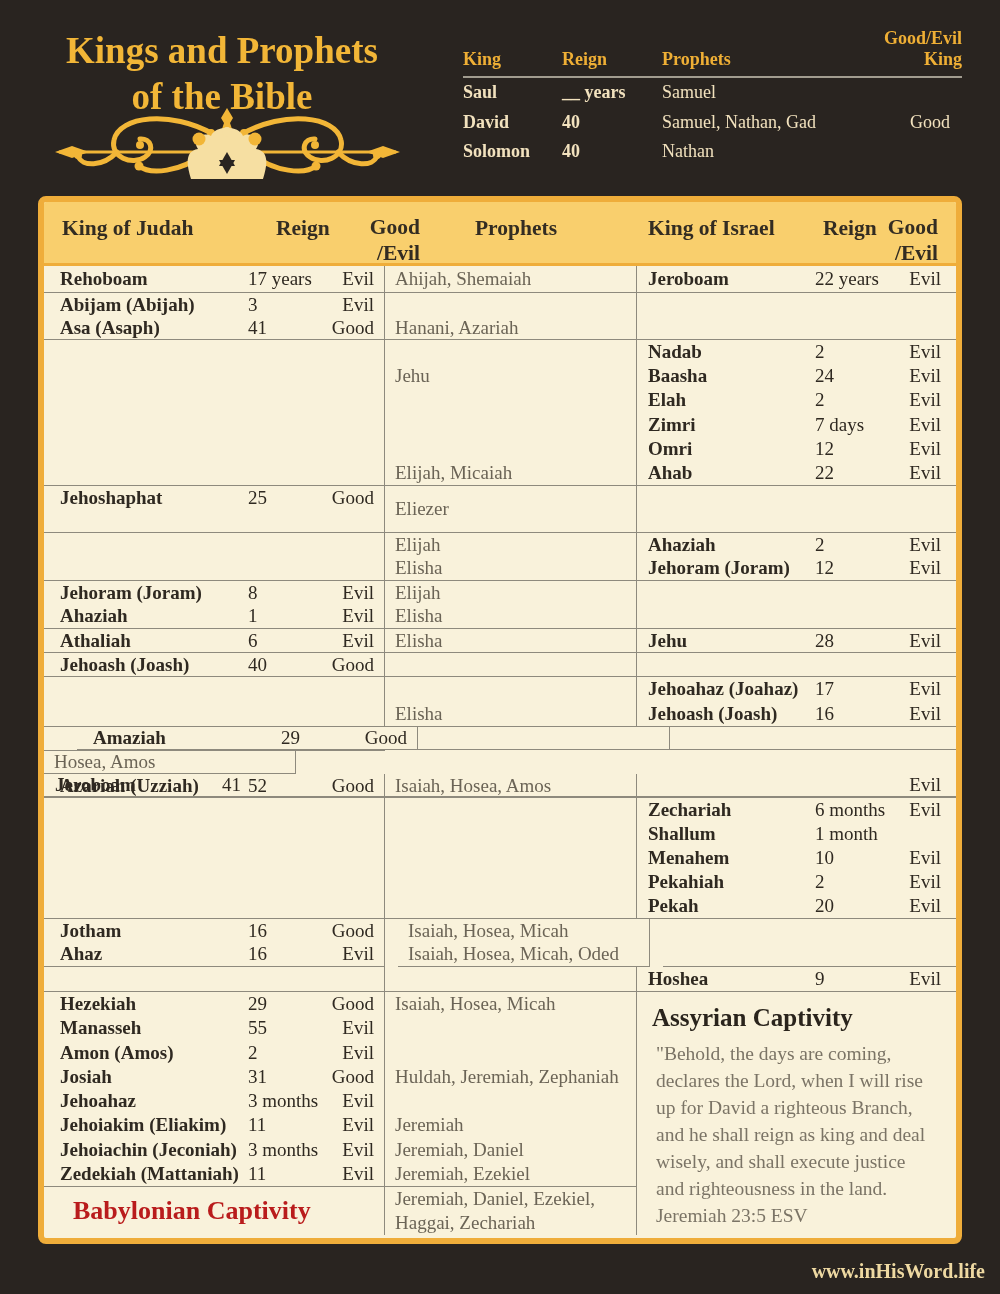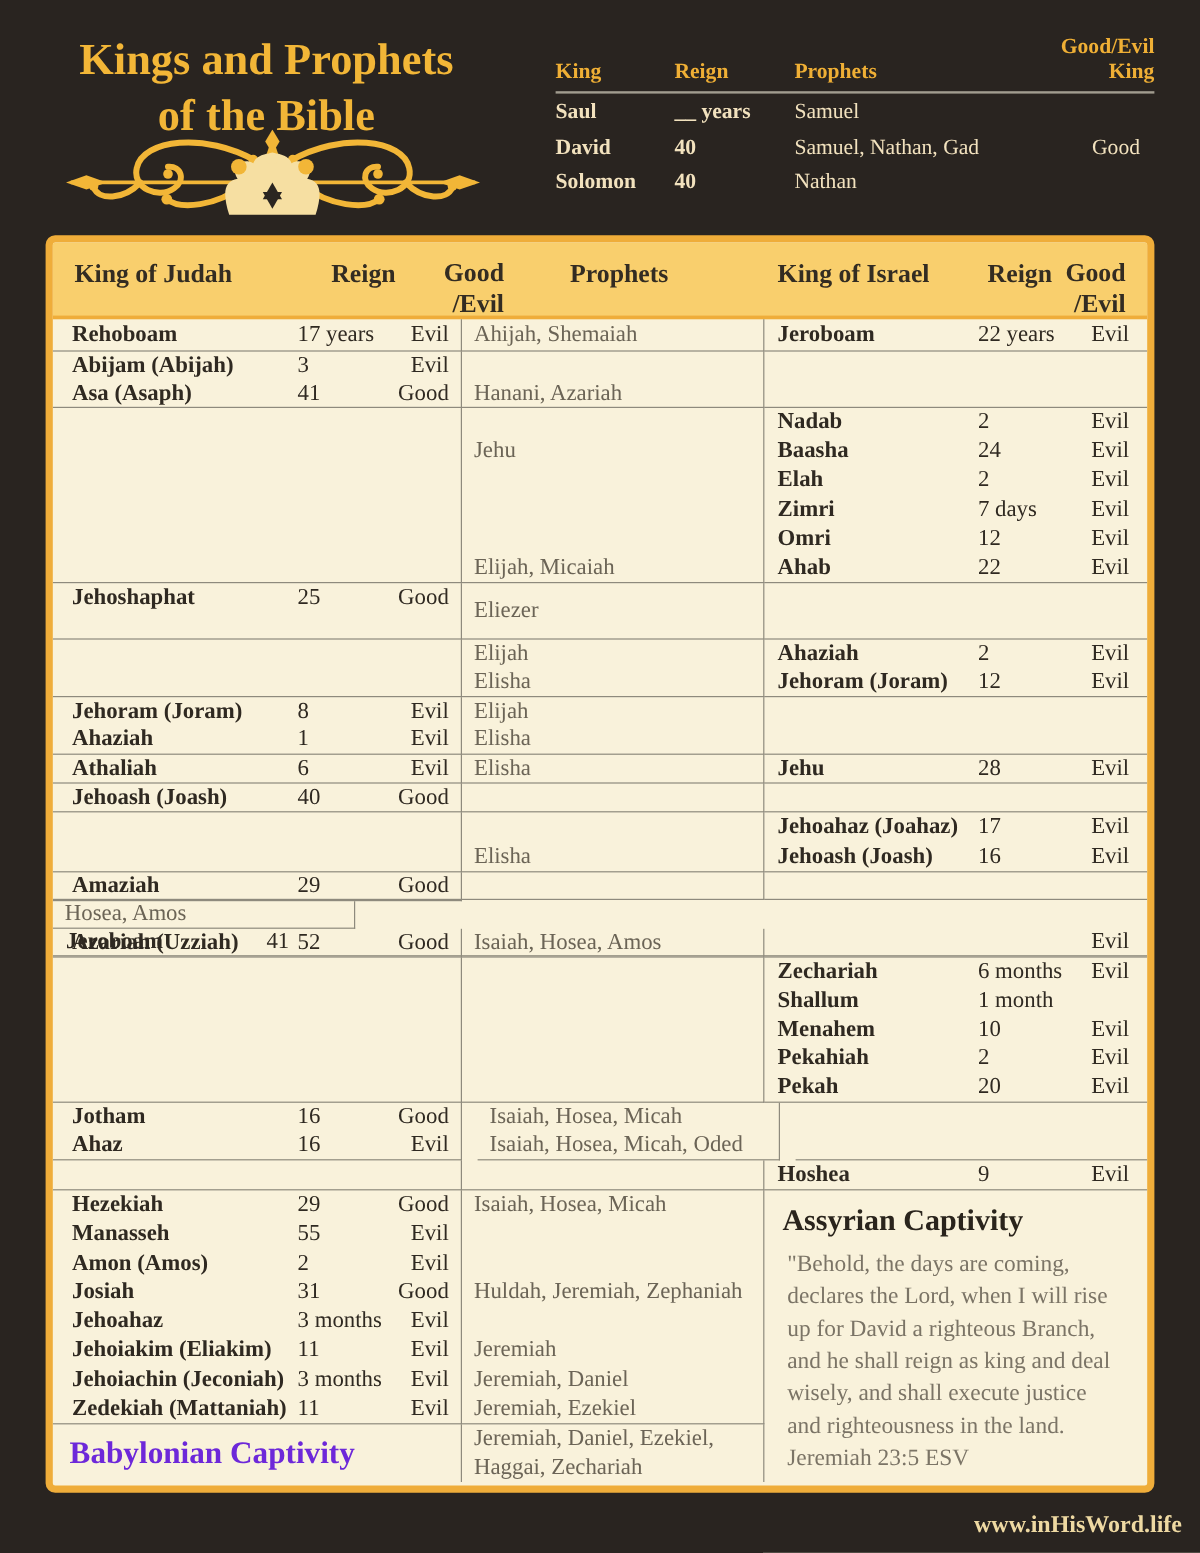--- a/index.html
+++ b/index.html
@@ -46,21 +46,21 @@
   .bb { border-bottom:1.6px solid #8E8A7D; }
   .line { flex:1; display:flex; align-items:center; min-height:0; }
   .cellL .line { padding-left:16px; }
   .cellM .line { padding-left:10px; color:#6B6456; }
   .cellR .line { padding-left:11px; }
   .kname { font-weight:bold; white-space:nowrap; }
   .cellL .kname { width:188px; } .cellL .kreign { width:72px; }
   .cellL .kge { flex:1; text-align:right; padding-right:10px; }
   .cellR .kname { width:167px; } .cellR .kreign { width:78px; }
   .cellR .kge { flex:1; text-align:right; padding-right:15px; }
-  .cap-heading { font-weight:bold; font-size:26px; padding-left:14px; color:#6d28d9;
+  .cap-heading { font-weight:bold; font-size:26px; padding-left:29px; color:#b91c1c;
                  display:flex; align-items:center; height:100%; }
 
   .assyrian { position:absolute; left:598px; top:726px; width:312px; }
   .assyrian-h { font-weight:bold; font-size:25px; color:#2A241C; margin:12px 0 8px 10px; }
   .quote { margin-left:14px; color:#7B7466; font-size:19.5px; line-height:27px; }
 
   .footer { position:absolute; top:1260px; right:15px; color:#EED9A2; font-weight:bold; font-size:20px; }
 </style>
 </head>
 <body>
@@ -336,21 +336,21 @@
               <div class="kreign">17</div>
               <div class="kge">Evil</div>
             </div>
             <div class="line">
               <div class="kname">Jehoash (Joash)</div>
               <div class="kreign">16</div>
               <div class="kge">Evil</div>
             </div>
           </div>
         </div>
-        <div class="band" style="height: 23px;">
+        <div class="band" style="height: 23px; padding-left: 33px;">
           <div class="cell cellL bb">
             <div class="line">
               <div class="kname">Amaziah</div>
               <div class="kreign">29</div>
               <div class="kge">Good</div>
             </div>
           </div>
           <div class="cell cellM bb"></div>
           <div class="cell cellR bb"></div>
         </div>

